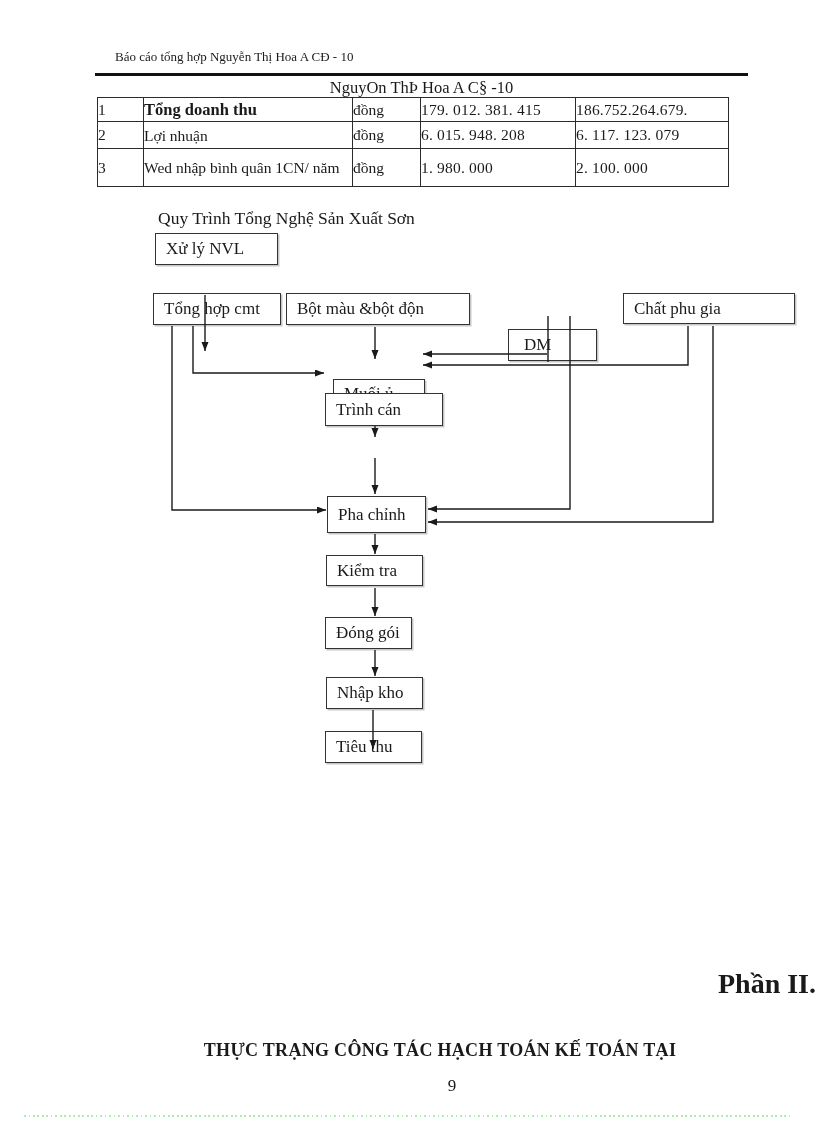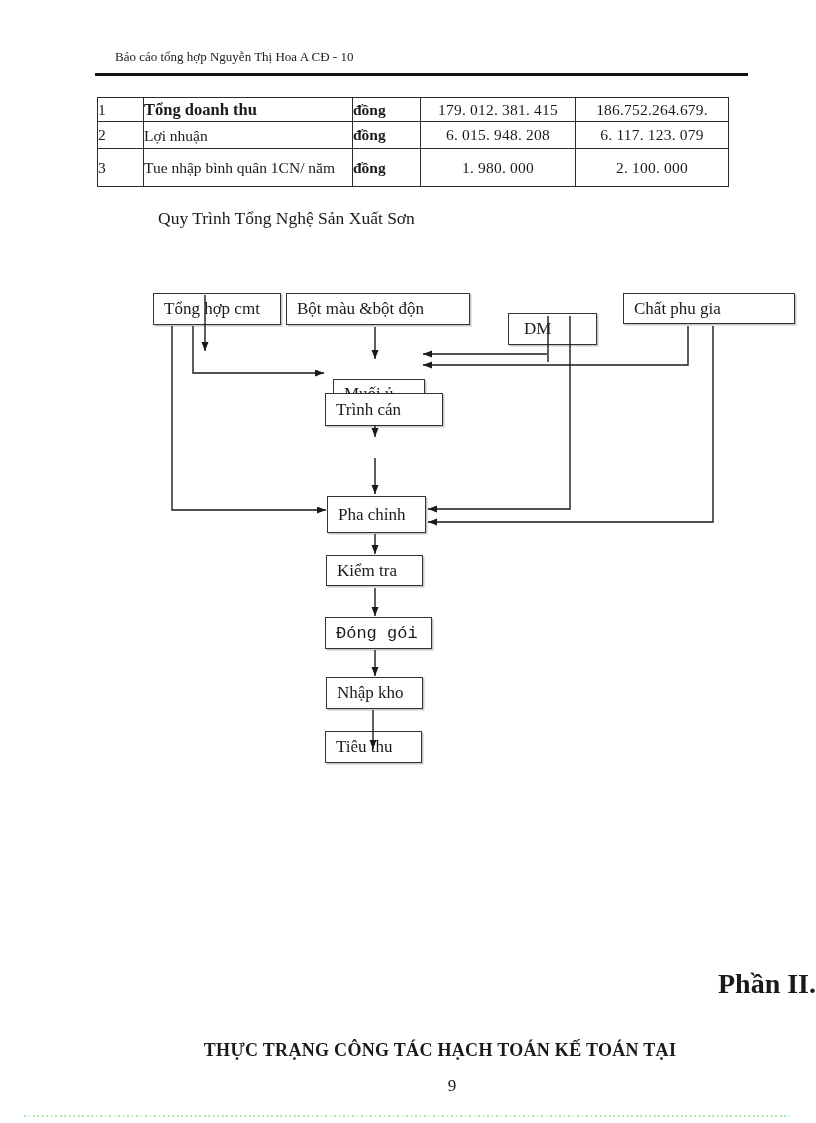--- a/index.html
+++ b/index.html
@@ -11,22 +11,22 @@
   .hdr1{position:absolute;left:115px;top:49px;font-size:13px;white-space:nowrap;}
   .hdr-rule{position:absolute;left:95px;top:73px;width:653px;height:2.5px;background:#111;}
   .hdr2{position:absolute;left:95px;top:78px;width:653px;text-align:center;font-size:16.5px;}
   
   table.report{position:absolute;left:97px;top:97px;width:631px;border-collapse:collapse;table-layout:fixed;}
   table.report td{border:1.6px solid #2b2b2b;padding:0;vertical-align:middle;font-size:15.5px;box-sizing:border-box;}
   td.c-no{padding-left:9px;font-size:16px;}
   td.c-label{padding:1px 6px 1px 7px;font-size:15.5px;line-height:17px;}
   td.c-label.b{font-weight:bold;font-size:16.5px;margin-top:40px;}
   td.c-label.justify{text-align:justify;}
-  td.c-unit{padding-left:7px;font-size:17px;font-weight:bold;}
-  td.c-num{text-align:center;padding-right:10px;font-size:15.5px;letter-spacing:.2px;}
+  td.c-unit{padding-left:7px;font-size:17px;}
+  td.c-num{text-align:left;padding-right:10px;font-size:15.5px;letter-spacing:.2px;}
   tr.r1{height:24px;} tr.r2{height:27px;} tr.r3{height:38px;}
   
   .flow-title{position:absolute;left:158px;top:208px;font-size:17.5px;white-space:nowrap;}
   .node{
     position:absolute;box-sizing:border-box;background:#fff;border:1.6px solid #333;
     display:flex;align-items:center;padding-left:10px;font-size:17px;white-space:nowrap;
     box-shadow:1.5px 1.5px 0 rgba(130,130,130,.45);
   }
   svg.arrows{position:absolute;left:0;top:0;z-index:5;pointer-events:none;}
   
@@ -39,20 +39,21 @@
   .divider{position:absolute;left:24px;top:1115px;width:766px;height:2px;
            background:repeating-linear-gradient(90deg,var(--dot,#aaeeaa) 0 1.5px,transparent 1.5px 4.5px);}
 </style>
 </head>
 <body>
 
 <div class="page">
 
   <div class="hdr1">Báo cáo tổng hợp Nguyễn Thị Hoa A CĐ  - 10</div>
   <div class="hdr-rule"></div>
+  <div class="hdr2">NguyOn ThÞ Hoa A C§ -10</div>
 
   <table class="report">
     <colgroup>
         <col style="width:46px">
         <col style="width:209px">
         <col style="width:68px">
         <col style="width:155px">
         <col style="width:153px">
       </colgroup>
     <tbody>
@@ -65,39 +66,40 @@
     </tr>
     <tr class="r2">
       <td class="c-no">2</td>
       <td class="c-label">Lợi nhuận</td>
       <td class="c-unit">đồng</td>
       <td class="c-num">6. 015. 948. 208</td>
       <td class="c-num">6. 117. 123. 079</td>
     </tr>
     <tr class="r3">
       <td class="c-no">3</td>
-      <td class="c-label justify">Tue nhập bình quân 1CN/ năm</td>
+      <td class="c-label justify">Wed nhập bình quân 1CN/ năm</td>
       <td class="c-unit">đồng</td>
       <td class="c-num">1. 980. 000</td>
       <td class="c-num">2. 100. 000</td>
     </tr>
   </tbody>
     </table>
 
   <div class="flow-title">Quy Trình Tổng Nghệ Sản Xuất Sơn</div>
 
+  <div class="node" style="left:155px;top:233px;width:123px;height:32px;">Xử lý NVL</div>
   <div class="node" style="left:153px;top:293px;width:128px;height:32px;">Tổng hợp cmt</div>
   <div class="node" style="left:286px;top:293px;width:184px;height:32px;">Bột màu &amp;bột độn</div>
   <div class="node" style="left:623px;top:293px;width:172px;height:31px;">Chất phu gia</div>
-  <div class="node" style="left:508px;top:313px;width:89px;height:32px;padding-left:15px;">DM</div>
+  <div class="node" style="left:508px;top:329px;width:89px;height:32px;padding-left:15px;">DM</div>
   <div class="node" style="left:333px;top:379px;width:92px;height:30px;z-index:1;">Muối ủ</div>
   <div class="node" style="left:325px;top:393px;width:118px;height:33px;z-index:2;">Trình cán</div>
   <div class="node" style="left:327px;top:496px;width:99px;height:37px;">Pha chỉnh</div>
   <div class="node" style="left:326px;top:555px;width:97px;height:31px;">Kiểm tra</div>
-  <div class="node" style="left:325px;top:617px;width:107px;height:32px;font-family:Liberation Mono, monospace;">Đóng gói</div>
+  <div class="node" style="left:325px;top:617px;width:87px;height:32px;">Đóng gói</div>
   <div class="node" style="left:326px;top:677px;width:97px;height:32px;">Nhập kho</div>
   <div class="node" style="left:325px;top:731px;width:97px;height:32px;">Tiêu thu</div>
 
   <svg class="arrows" width="816" height="1123" viewBox="0 0 816 1123">
     <defs>
       <marker id="ah" markerWidth="10" markerHeight="8" refX="9" refY="3.5" orient="auto" markerUnits="userSpaceOnUse">
         <path d="M0,0 L9,3.5 L0,7 Z" fill="#1a1a1a"></path>
       </marker>
     </defs>
     <g stroke="#1a1a1a" stroke-width="1.4" fill="none">

